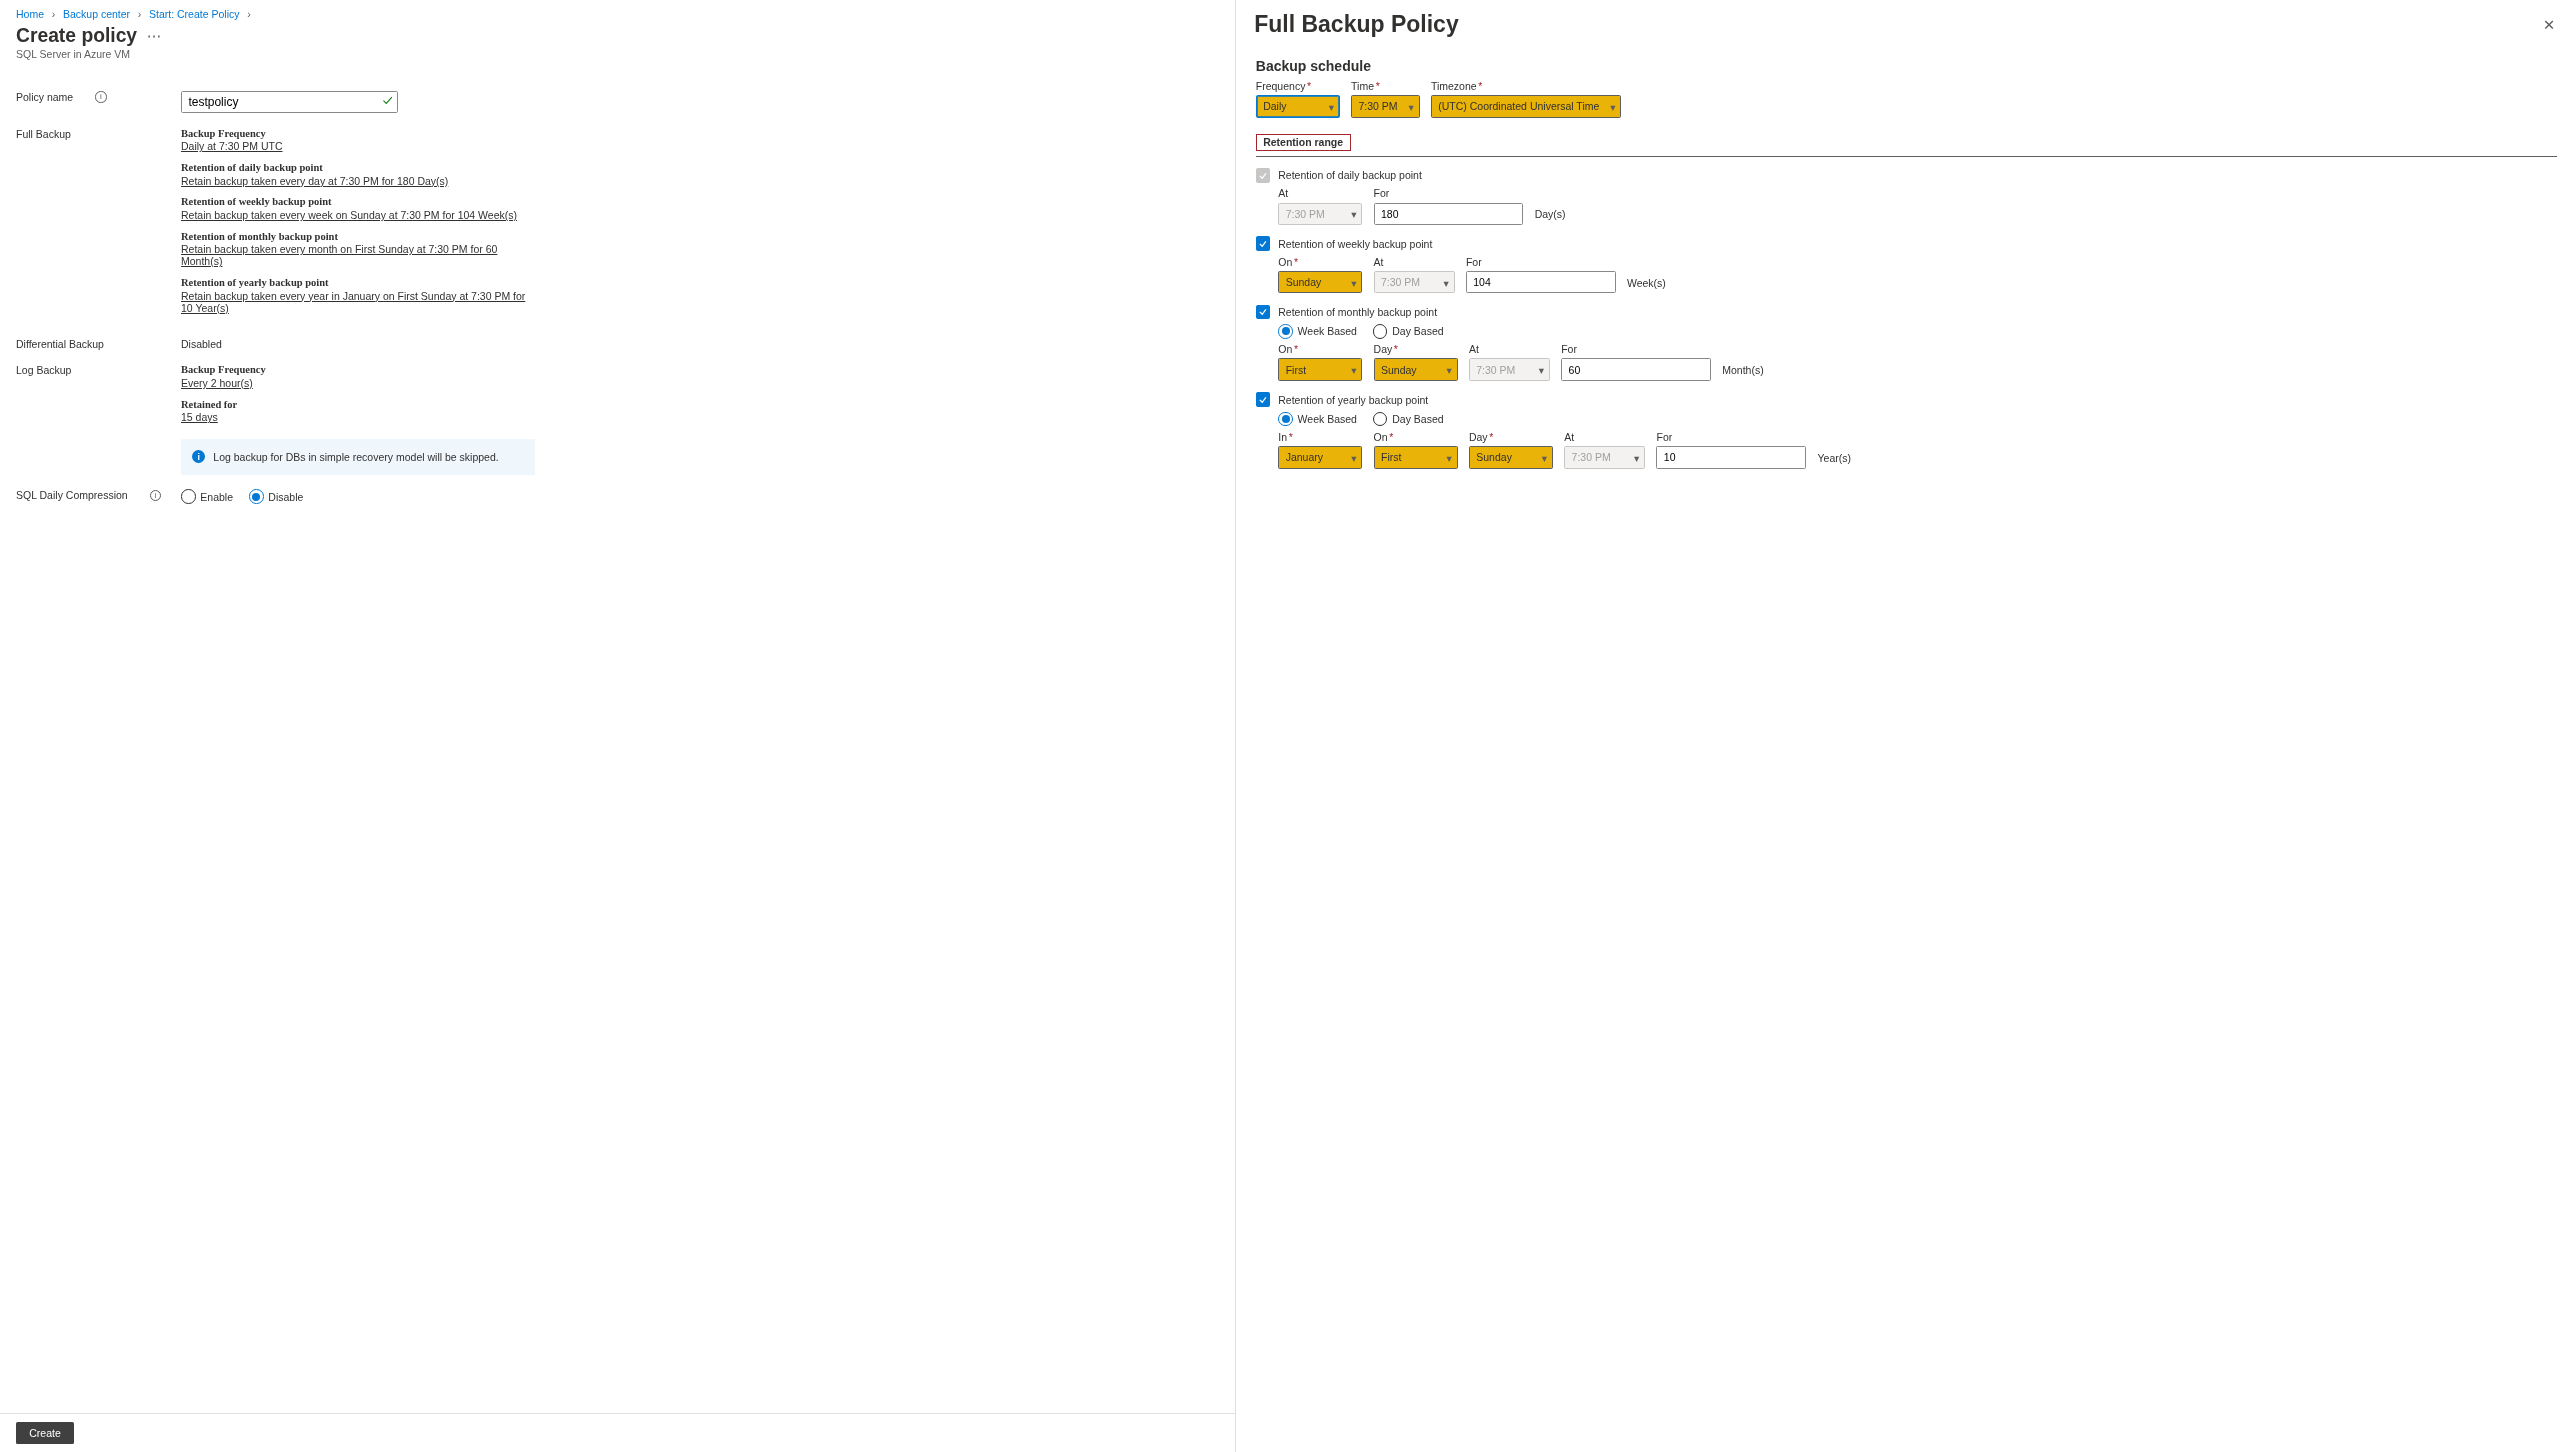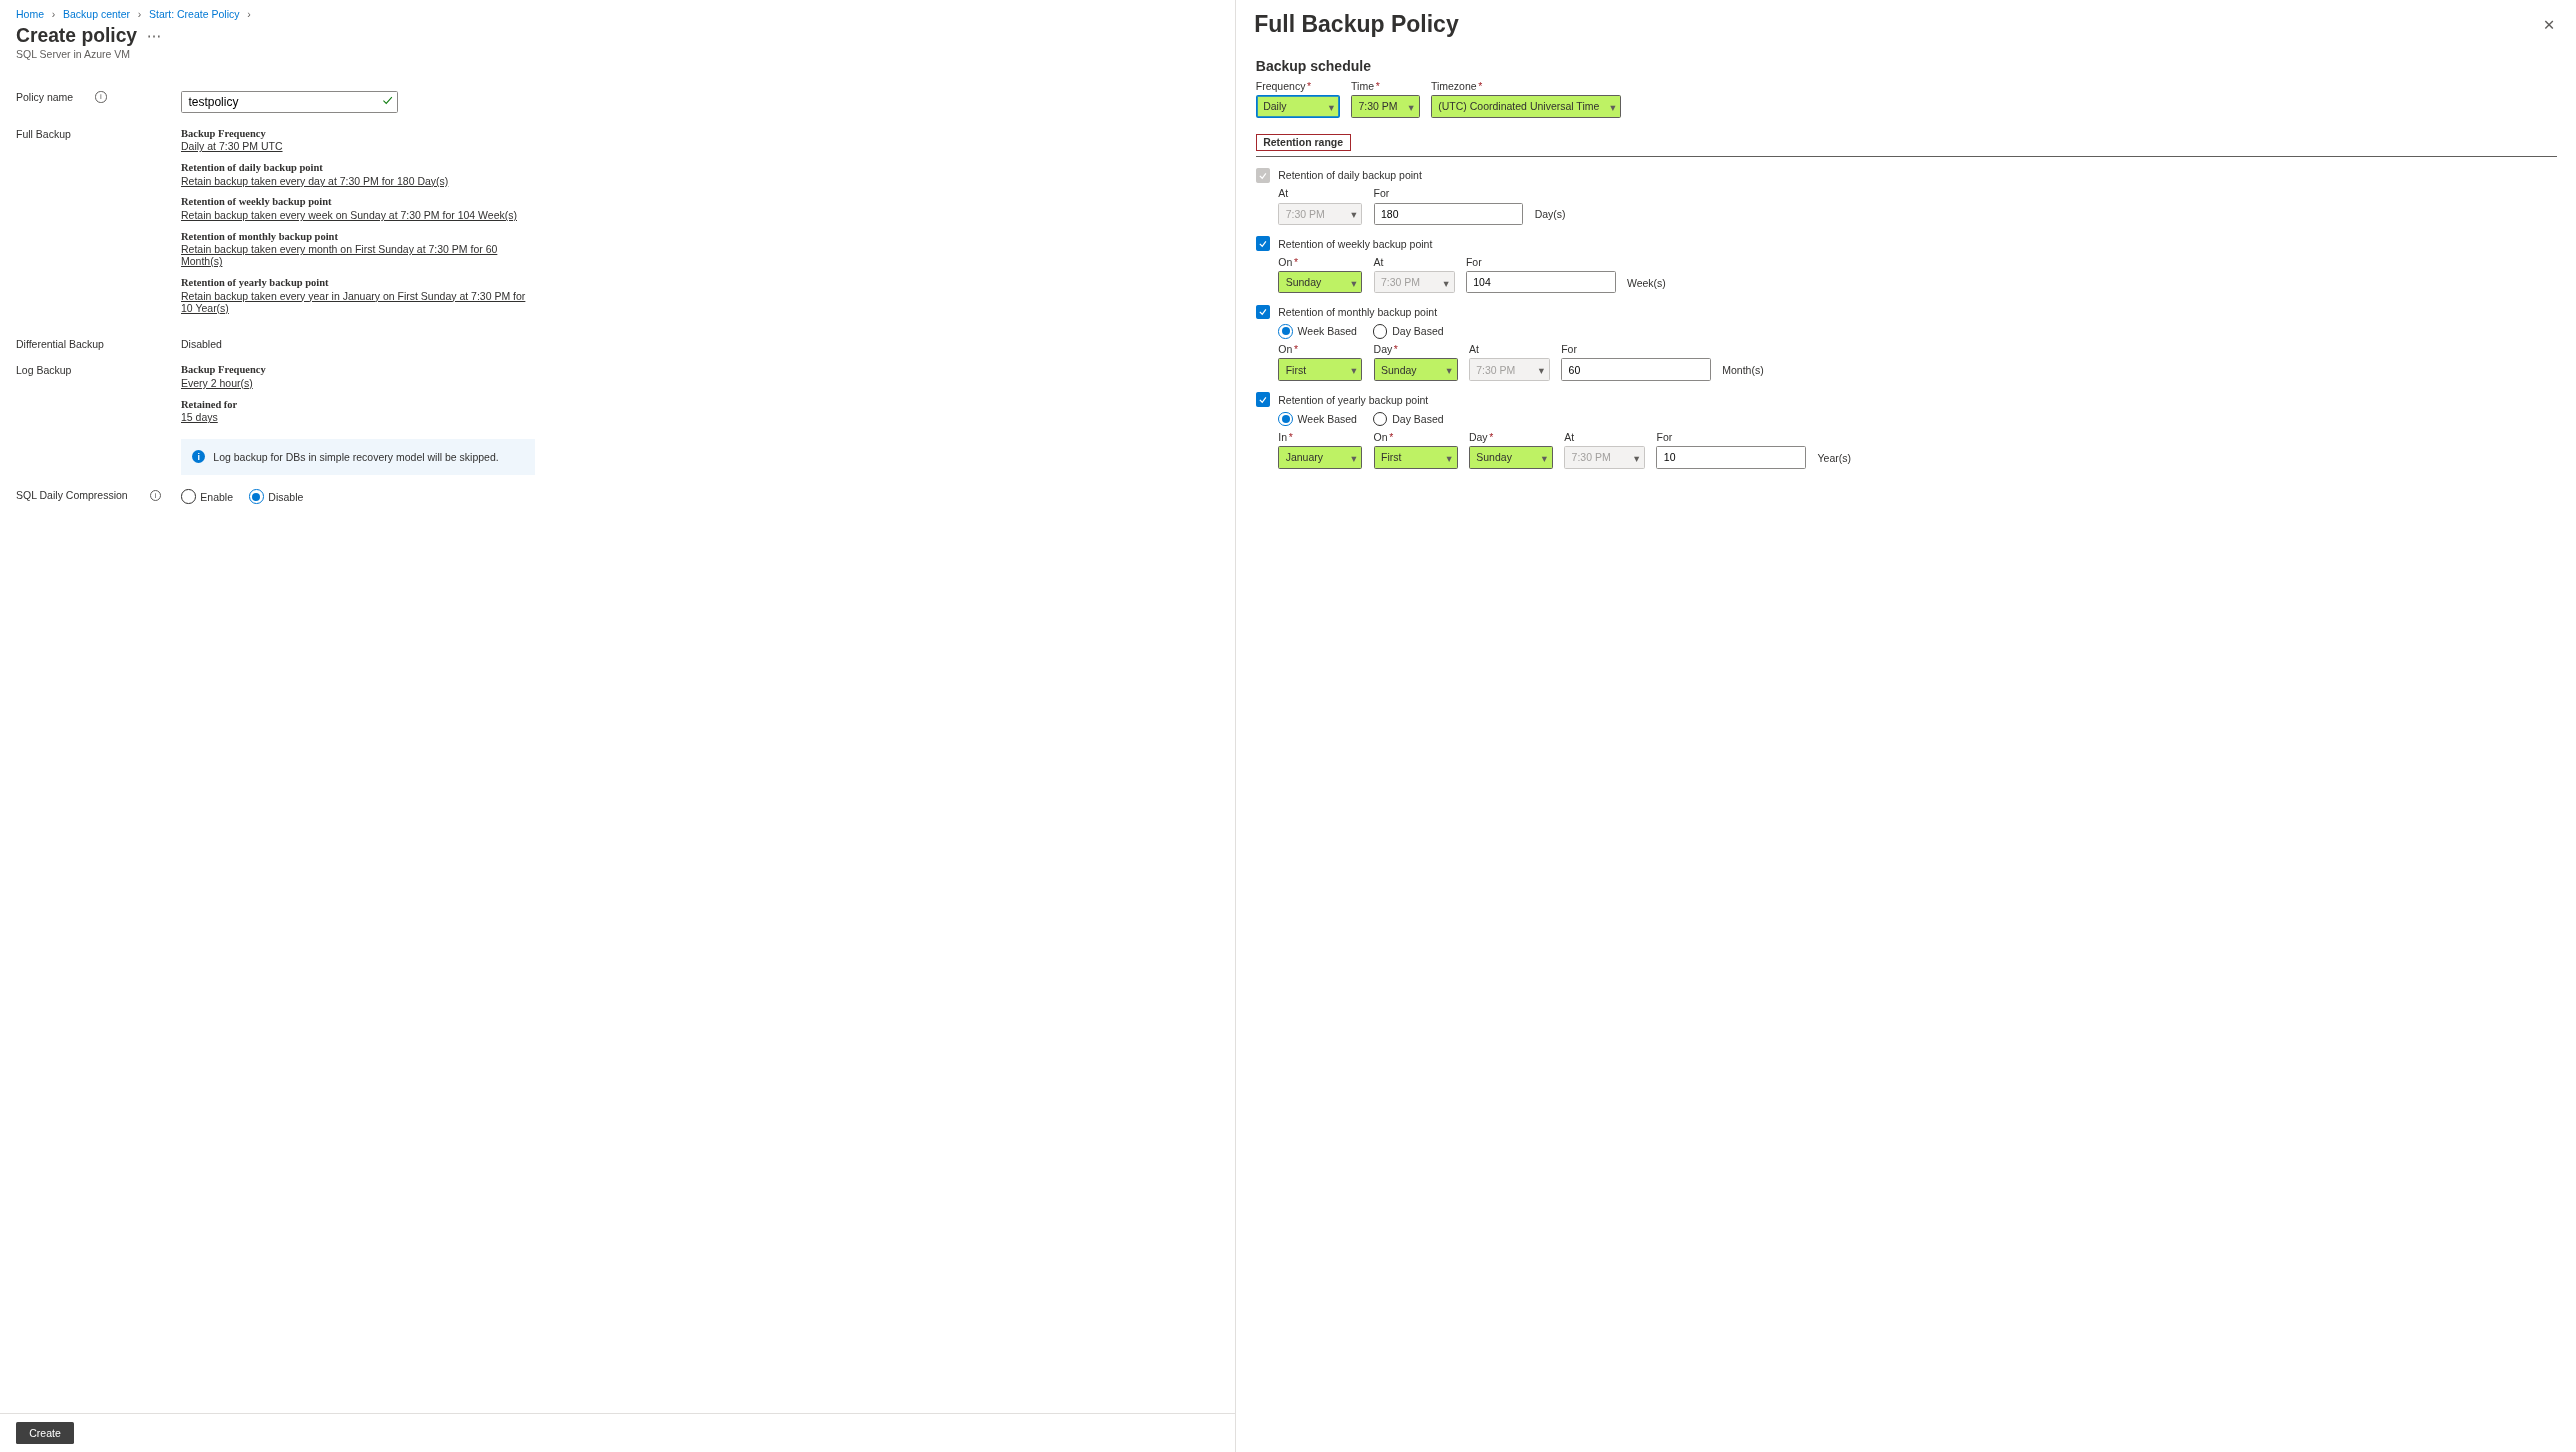--- a/index.html
+++ b/index.html
@@ -66,21 +66,21 @@
   .panel-title { font-size: 23px; font-weight: 600; }
   .close-x { font-size: 14.5px; color:#605e5c; cursor:pointer; padding:3.2px; }
   .panel-body { flex:1; overflow:auto; padding: 8px 19.3px 0 19.3px; }
   .section-h { font-weight: 600; font-size: 14px; margin-bottom: 6.4px; }
   .field-grid { display:flex; gap:11.3px; flex-wrap:wrap; margin-bottom:13px; }
   .field { display:flex; flex-direction:column; }
   .field-label { font-size:10.5px; margin-bottom:3.2px; }
   .req { color:#a4262c; margin-left:1.6px; }
   .select {
     height:22.5px; border:0.8px solid #605e5c; border-radius:1.6px;
-    padding:0 21px 0 6.4px; font-size:10.5px; background:#bef264;
+    padding:0 21px 0 6.4px; font-size:10.5px; background:#eab308;
     min-width:64px; display:flex; align-items:center; position:relative;
     cursor:pointer;
   }
   .select.disabled { background:#f3f2f1; color:#a19f9d; border-color:#c8c6c4; cursor:default; }
   .select.focused { border:0.8px solid #0078d4; box-shadow: inset 0 0 0 0.8px #0078d4; }
   .select .chev-d { position:absolute; right:4.8px; top:4.8px; color:#605e5c; }
   .section-heading-row {
     border-bottom:0.8px solid #605e5c; padding:3.2px 0 4.8px 0; margin:6.4px 0 11.3px 0;
   }
   .retention-box {

